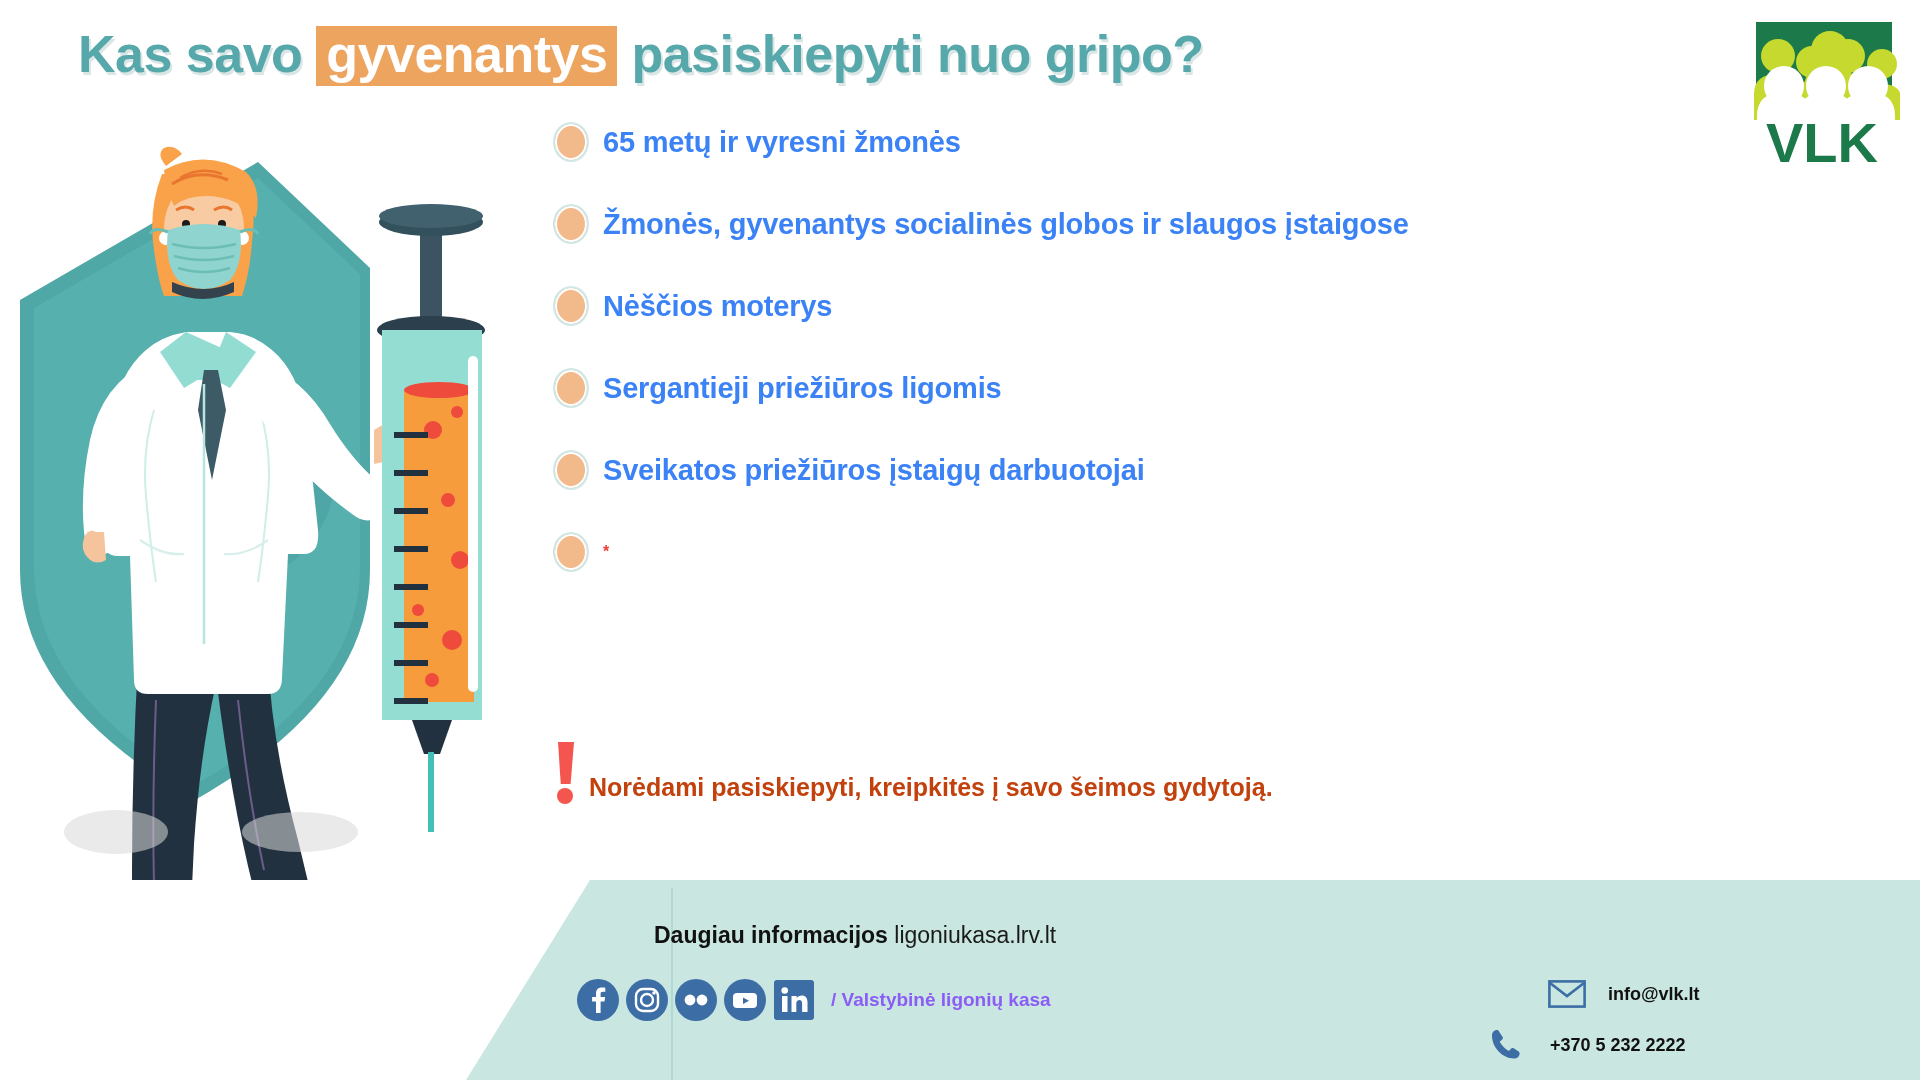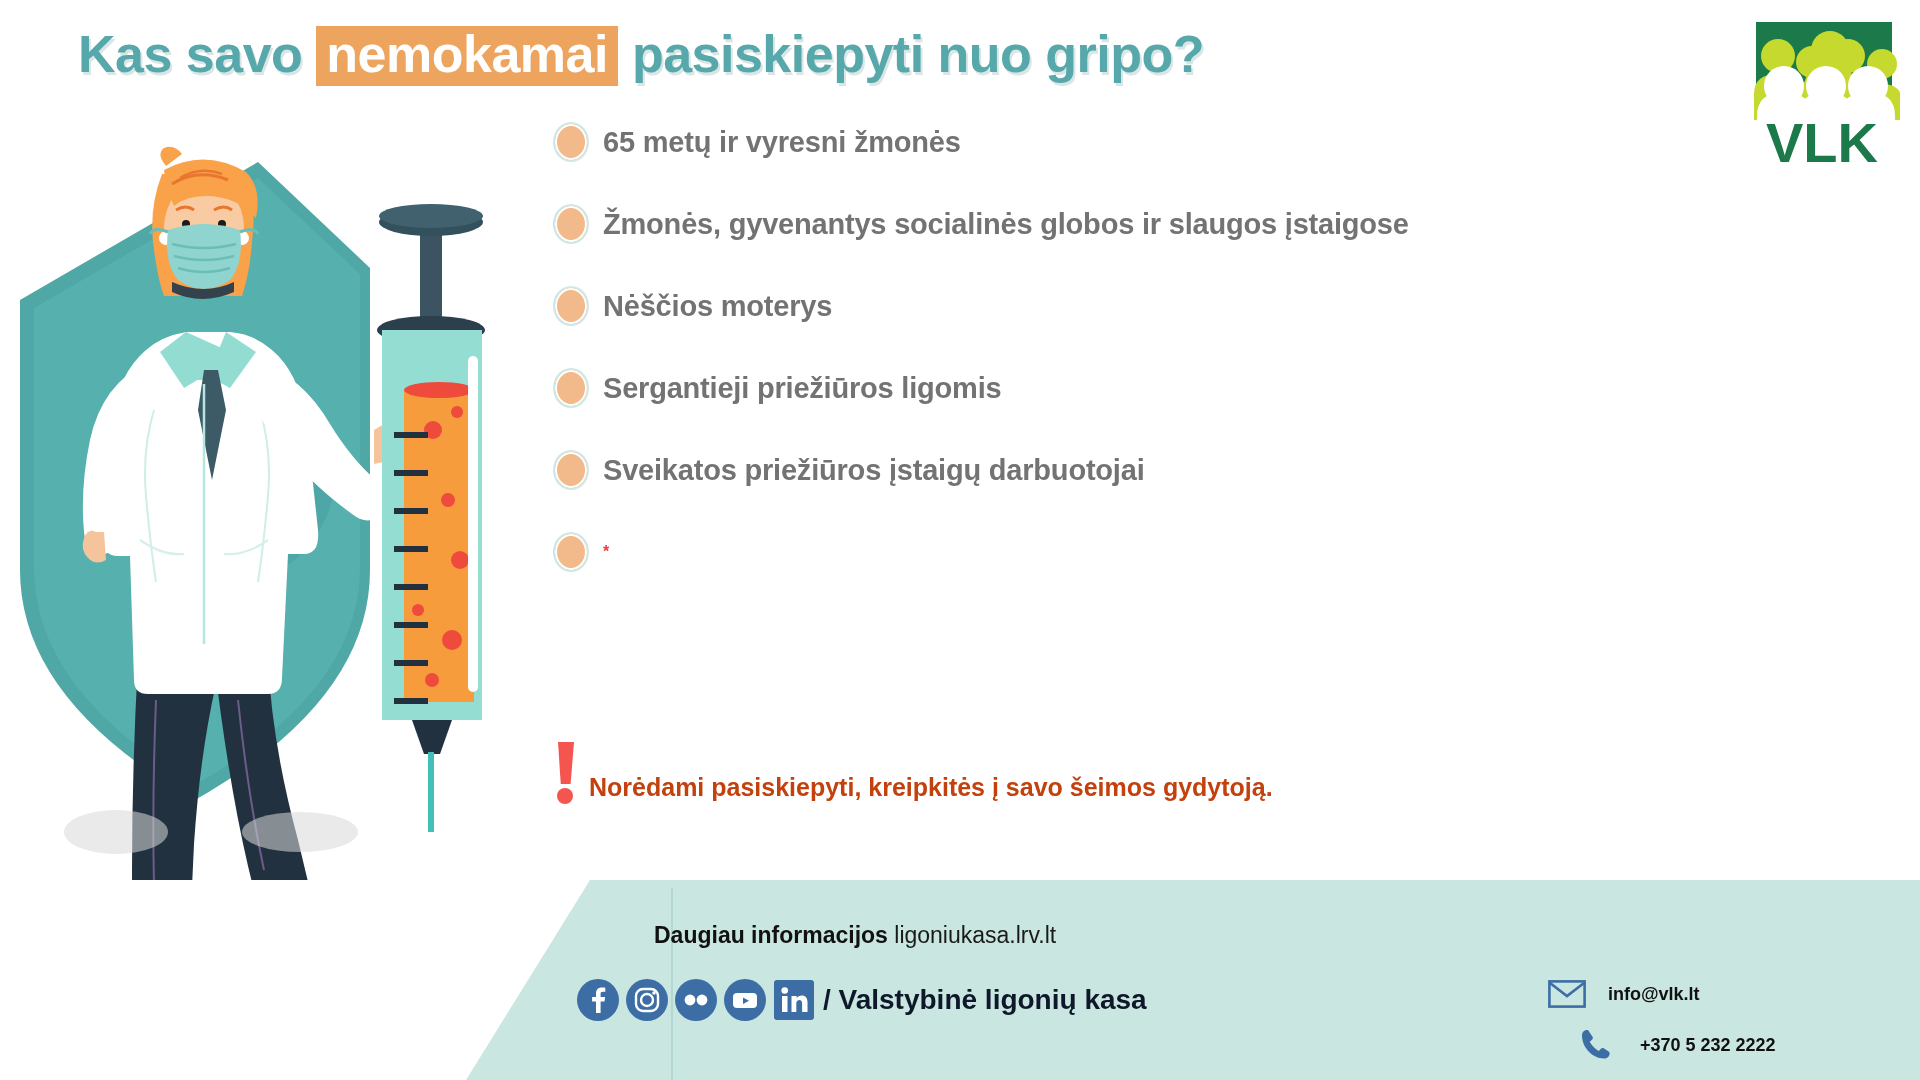--- a/index.html
+++ b/index.html
@@ -33,21 +33,21 @@
   
   .list{position:absolute;left:553px;top:122px;width:1340px;}
   .li{display:flex;align-items:center;height:40px;margin-bottom:42px;}
   .bullet{
     width:32px;height:36px;border-radius:50%;
     background:#f2b98b;border:2px solid #cfe7e6;
     box-shadow:0 0 0 2px #ffffff inset;
     flex:0 0 auto;margin-right:14px;
   }
   .li-text{
-    font-size:29px;font-weight:bold;color:#737373;white-space:nowrap;
+    font-size:29px;font-weight:bold;color:#3b82f6;white-space:nowrap;
     letter-spacing:-0.2px;
   }
   .ast{color:#ef3b38;font-weight:bold;}
 
   
   .note{position:absolute;left:553px;top:742px;display:flex;align-items:flex-end;}
   .excl{width:26px;height:62px;position:relative;margin-right:10px;}
   .excl .bar{
     position:absolute;left:4px;top:0;width:17px;height:42px;
     background:#f4554f;
@@ -66,33 +66,33 @@
     clip-path:polygon(590px 0, 1920px 0, 1920px 200px, 466px 200px);
   }
   .footer-sep{
     position:absolute;left:671px;top:888px;width:2px;height:192px;background:#b2d8d1;
   }
   .f-more{position:absolute;left:654px;top:922px;font-size:23px;color:#111;white-space:nowrap;}
   .f-more b{font-weight:bold;}
   .f-more span.url{font-weight:normal;color:#1a1a1a;}
   .f-social{position:absolute;left:576px;top:978px;display:flex;align-items:center;}
   .f-social svg{display:block;margin-right:5px;}
-  .f-handle{font-size:28px;font-weight:bold;color:#0f172a;white-space:nowrap;margin-left:2px;}
+  .f-handle{font-size:19px;font-weight:bold;color:#8b5cf6;white-space:nowrap;margin-left:10px;}
   .f-mail{position:absolute;left:1548px;top:980px;display:flex;align-items:center;}
-  .f-phone{position:absolute;left:1580px;top:1028px;display:flex;align-items:center;}
+  .f-phone{position:absolute;left:1490px;top:1028px;display:flex;align-items:center;}
   .f-mail svg,.f-phone svg{display:block;margin-right:22px;}
   .f-ctext{font-size:18px;font-weight:bold;color:#111;white-space:nowrap;}
 </style>
 </head>
 <body>
 
 <div id="poster">
 
   <div class="title">
-    <span>Kas savo </span><span class="hl">nemokamai</span><span> pasiskiepyti nuo gripo?</span>
+    <span>Kas savo </span><span class="hl">gyvenantys</span><span> pasiskiepyti nuo gripo?</span>
   </div>
 
   <div class="logo">
     <svg width="148" height="148" viewBox="0 0 148 148">
       <rect x="4" y="6" width="136" height="98" fill="#1c7a4a"></rect>
 
       <g fill="#c6d92e">
         <circle cx="26" cy="40" r="17"></circle>
           <path d="M2 104 V78 q0-20 24-20 t24 20 v26 Z"></path>
         <circle cx="60" cy="46" r="16"></circle>

